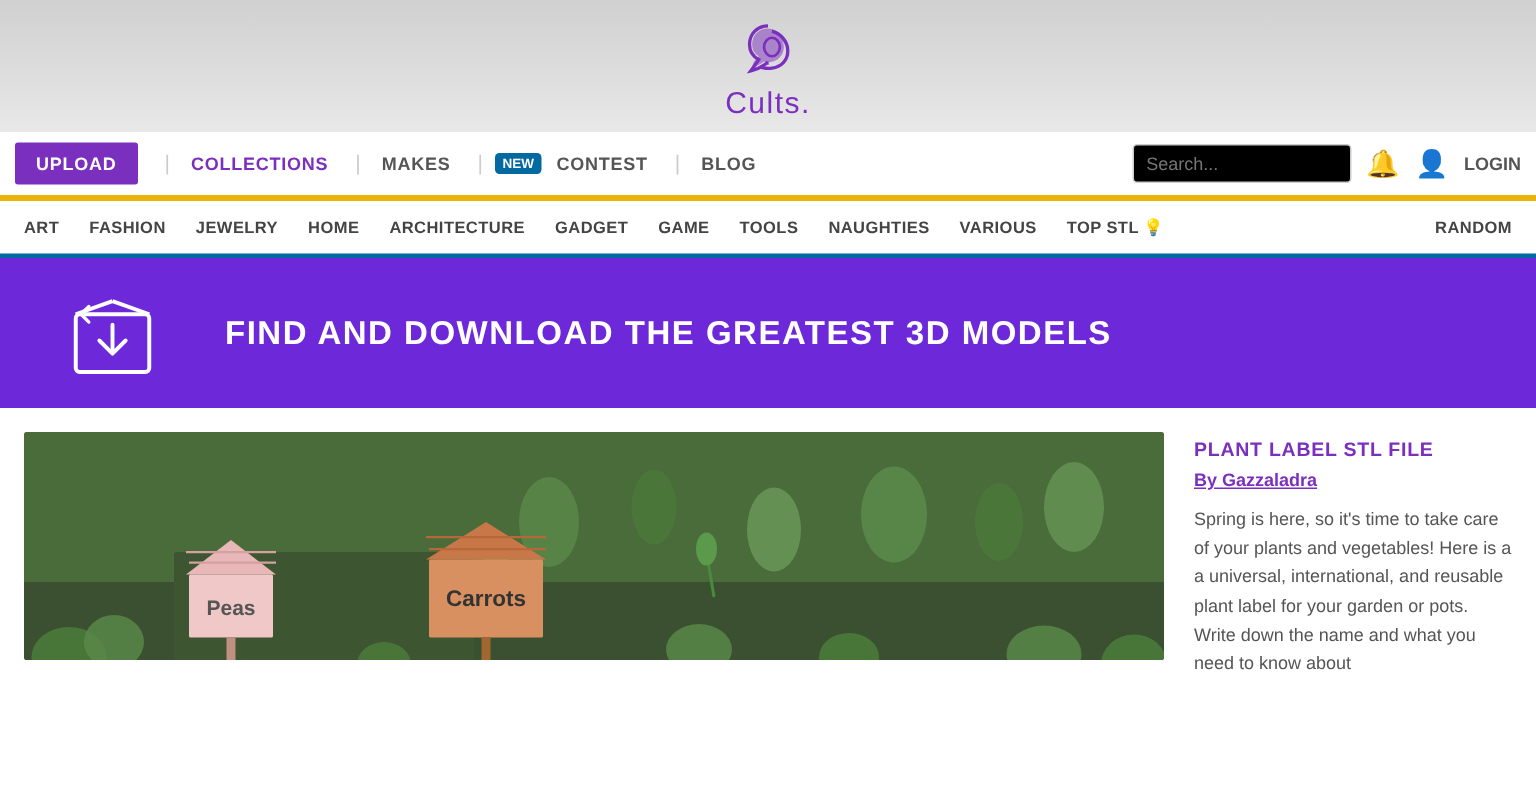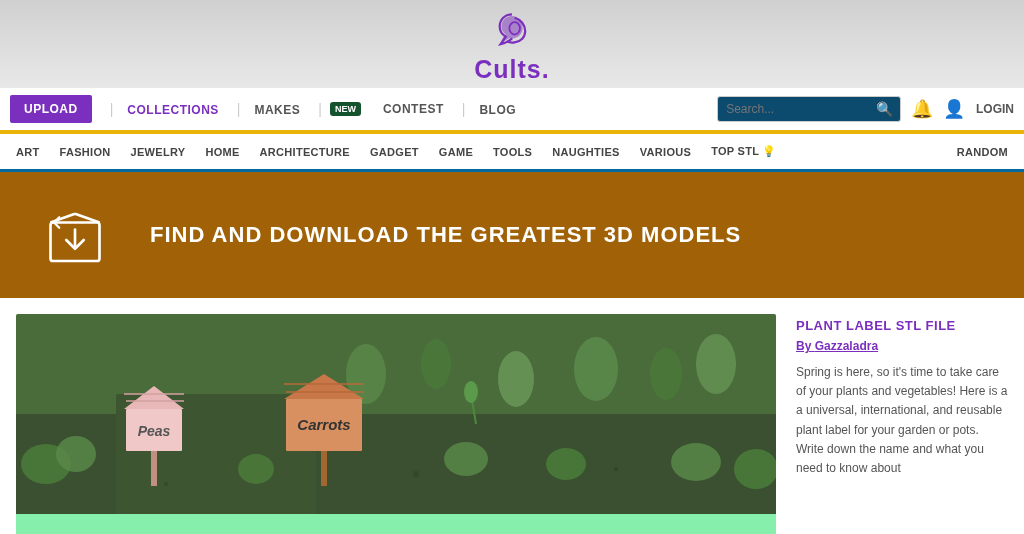--- a/index.html
+++ b/index.html
@@ -17,22 +17,22 @@
     .logo-container {
       display: flex;
       flex-direction: column;
       align-items: center;
     }
     .logo-icon {
       width: 44px;
       height: 44px;
     }
     .logo-text {
-      font-size: 25px;
-      font-weight: bold;
+      font-size: 20px;
+      font-weight: normal;
       color: #7b2fbe;
       letter-spacing: 1px;
       margin-top: 2px;
     }
 
     
     .navbar {
       display: flex;
       align-items: center;
       border-bottom: 4px solid #eab308;
@@ -73,41 +73,41 @@
     .nav-links li.separator::after {
       content: '|';
       color: #ccc;
       font-size: 14px;
       margin-left: 4px;
     }
     .nav-links li a.regular {
       color: #555;
     }
     .new-badge {
-      background: #14532d;
+      background: #0369a1;
       color: #fff;
       font-size: 9px;
       font-weight: bold;
       padding: 2px 5px;
       border-radius: 3px;
-      margin-right: 16px;
+      margin-right: 4px;
     }
     .nav-right {
       display: flex;
       align-items: center;
       gap: 10px;
     }
     .search-box {
       display: flex;
       align-items: center;
       border: 1px solid #ccc;
       border-radius: 3px;
       padding: 4px 8px;
-      background: #0c4a6e;
-      width: 184px;
+      background: #000000;
+      width: 146px;
     }
     .search-box input {
       border: none;
       background: transparent;
       outline: none;
       font-size: 12px;
       color: #999;
       width: 150px;
     }
     .search-icon-svg {
@@ -145,25 +145,25 @@
       white-space: nowrap;
     }
     .top-stl-icon {
       font-size: 11px;
       color: #f5a623;
     }
     .spacer { flex: 1; }
 
     
     .banner {
-      background: #a16207;
+      background: #6d28d9;
       display: flex;
       align-items: center;
       padding: 32px 40px;
-      height: 126px;
+      height: 100px;
     }
     .banner-icon {
       margin-right: 40px;
     }
     .banner-icon svg {
       width: 70px;
       height: 70px;
     }
     .banner-text {
       color: #fff;
@@ -183,26 +183,25 @@
       color: #7b2fbe;
       letter-spacing: 1px;
       margin-bottom: 10px;
     }
     .featured-content {
       display: flex;
       gap: 20px;
     }
     .featured-image {
       width: 760px;
-      height: 240px;
-      background: #86efac;
+      height: 152px;
+      background: #ef4444;
       border-radius: 2px;
       overflow: hidden;
       flex-shrink: 0;
-      font-style: italic;
     }
     .featured-info {
       flex: 1;
       padding-top: 4px;
     }
     .featured-title {
       font-size: 13px;
       font-weight: bold;
       color: #7b2fbe;
       letter-spacing: 0.5px;

